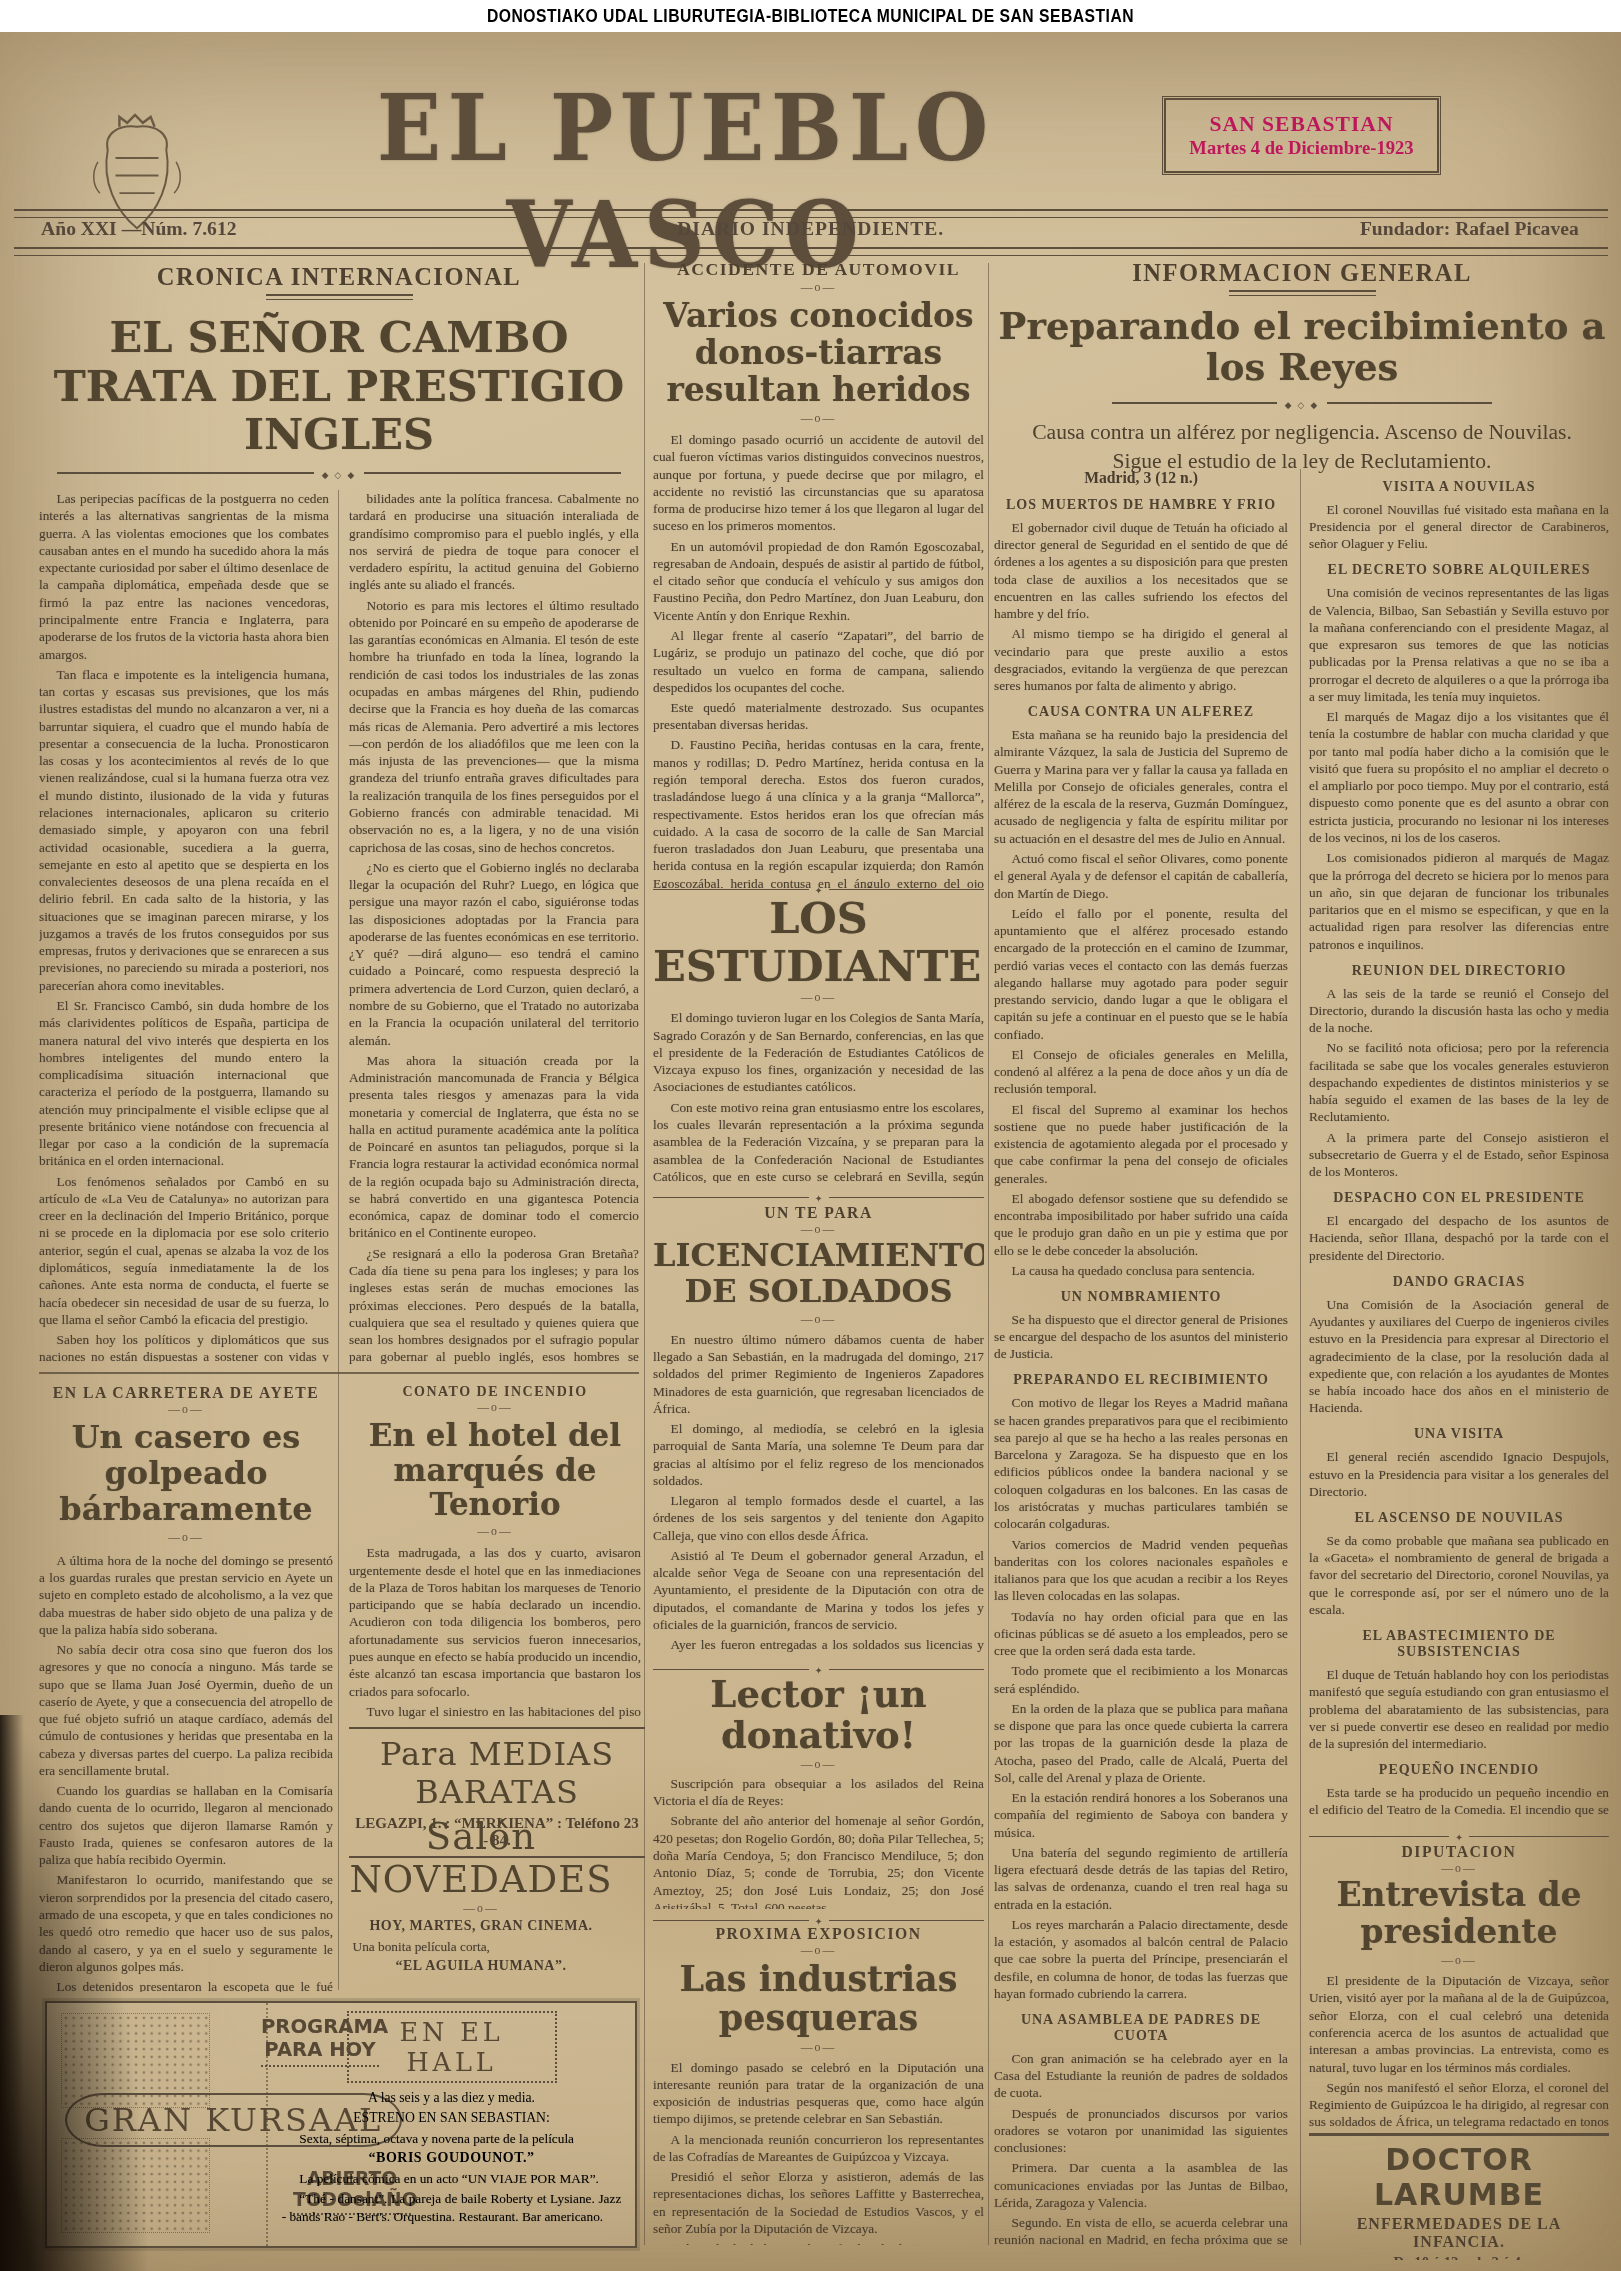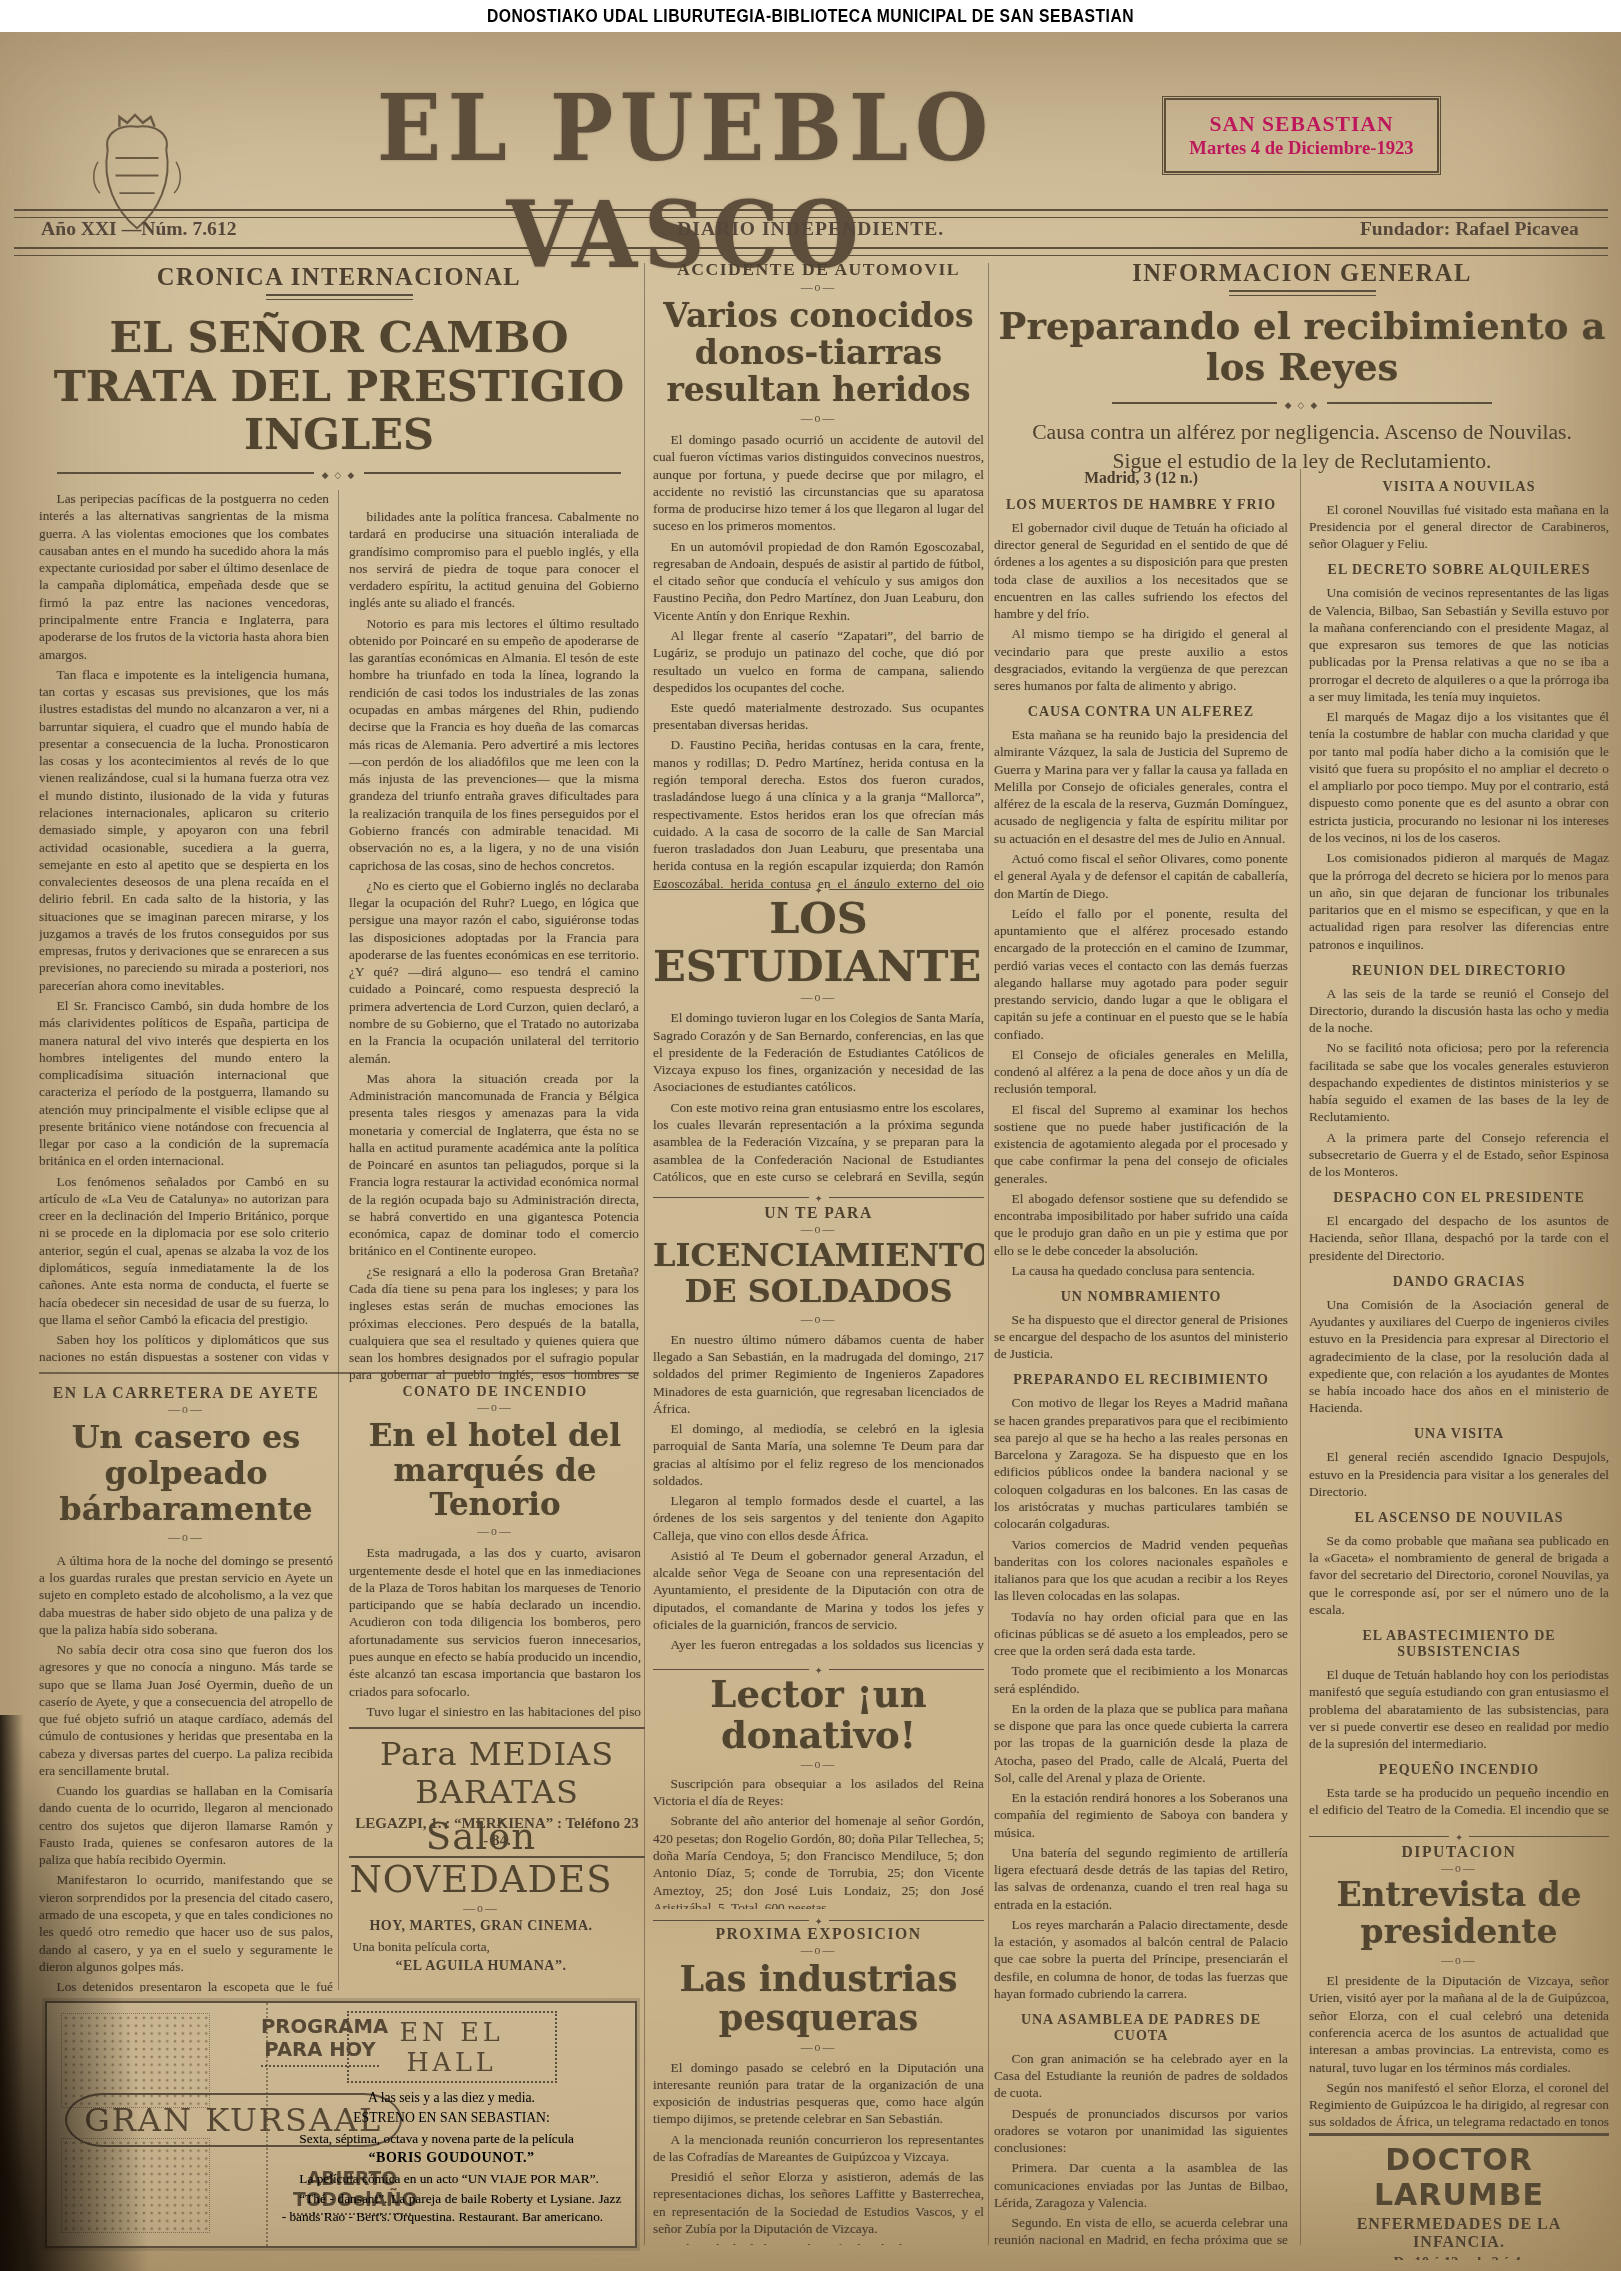--- a/index.html
+++ b/index.html
@@ -138,21 +138,21 @@
       </div>
   </div>
   <div class="col" style="left:39px;top:490px;width:290px;height:872px;">
 
   <div class="blk-p">Las peripecias pacíficas de la postguerra no ceden interés a las alternativas sangrientas de la misma guerra. A las violentas emociones que los combates causaban antes en el mundo ha sucedido ahora la más expectante curiosidad por saber el último desenlace de la campaña diplomática, empeñada desde que se firmó la paz entre las naciones vencedoras, principalmente entre Francia e Inglaterra, para apoderarse de los frutos de la victoria hasta ahora bien amargos.</div>
       <div class="blk-p">Tan flaca e impotente es la inteligencia humana, tan cortas y escasas sus previsiones, que los más ilustres estadistas del mundo no alcanzaron a ver, ni a barruntar siquiera, el cuadro que el mundo había de presentar a consecuencia de la lucha. Pronosticaron las cosas y los acontecimientos al revés de lo que vienen realizándose, cual si la humana fuerza otra vez el mundo distinto, ilusionado de la vida y futuras relaciones internacionales, aplicaron su criterio demasiado simple, y apoyaron con una febril actividad ocasionable, sucediera a la guerra, semejante en esto al apetito que se despierta en los convalecientes deseosos de una plena recaída en el delirio febril. En cada salto de la historia, y las situaciones que se imaginan parecen mirarse, y los juzgamos a través de los frutos conseguidos por sus empresas, frutos y derivaciones que se enrarecen a sus previsiones, no pareciendo su mirada a posteriori, nos parecerían ahora como inevitables.</div>
       <div class="blk-p">El Sr. Francisco Cambó, sin duda hombre de los más clarividentes políticos de España, participa de manera natural del vivo interés que despierta en los hombres inteligentes del mundo entero la complicadísima situación internacional que caracteriza el período de la postguerra, llamando su atención muy principalmente el visible eclipse que al presente británico viene notándose con frecuencia al llegar por caso a la condición de la supremacía británica en el orden internacional.</div>
       <div class="blk-p">Los fenómenos señalados por Cambó en su artículo de «La Veu de Catalunya» no autorizan para creer en la declinación del Imperio Británico, porque ni se procede en la diplomacia por ese solo criterio anterior, según el cual, apenas se alzaba la voz de los diplomáticos, seguía inmediatamente la de los cañones. Ante esta norma de conducta, el fuerte se hacía obedecer sin necesidad de usar de su fuerza, lo que llama el señor Cambó la eficacia del prestigio.</div>
       <div class="blk-p">Saben hoy los políticos y diplomáticos que sus naciones no están dispuestas a sostener con vidas y haciendas todos los gestos de orgullo y tesón que les viniera en gana en sus discusiones internacionales: han sufrido tanto los pueblos que obligan a sus estadistas a mayores transigencias, siquiera sea con alguna mengua de la tradicional arrogancia.</div>
     </div>
-  <div class="col" style="left:349px;top:490px;width:290px;height:877px;margin-top:18px;">
+  <div class="col" style="left:349px;top:490px;width:290px;height:877px;">
 
   <div class="blk-p">bilidades ante la política francesa. Cabalmente no tardará en producirse una situación interaliada de grandísimo compromiso para el pueblo inglés, y ella nos servirá de piedra de toque para conocer el verdadero espíritu, la actitud genuina del Gobierno inglés ante su aliado el francés.</div>
       <div class="blk-p">Notorio es para mis lectores el último resultado obtenido por Poincaré en su empeño de apoderarse de las garantías económicas en Almania. El tesón de este hombre ha triunfado en toda la línea, logrando la rendición de casi todos los industriales de las zonas ocupadas en ambas márgenes del Rhin, pudiendo decirse que la Francia es hoy dueña de las comarcas más ricas de Alemania. Pero advertiré a mis lectores —con perdón de los aliadófilos que me leen con la más injusta de las prevenciones— que la misma grandeza del triunfo entraña graves dificultades para la realización tranquila de los fines perseguidos por el Gobierno francés con admirable tenacidad. Mi observación no es, a la ligera, y no de una visión caprichosa de las cosas, sino de hechos concretos.</div>
       <div class="blk-p">¿No es cierto que el Gobierno inglés no declaraba llegar la ocupación del Ruhr? Luego, en lógica que persigue una mayor razón el cabo, siguiéronse todas las disposiciones adoptadas por la Francia para apoderarse de las fuentes económicas en ese territorio. ¿Y qué? —dirá alguno— eso tendrá el camino cuidado a Poincaré, como respuesta despreció la primera advertencia de Lord Curzon, quien declaró, a nombre de su Gobierno, que el Tratado no autorizaba en la Francia la ocupación unilateral del territorio alemán.</div>
       <div class="blk-p">Mas ahora la situación creada por la Administración mancomunada de Francia y Bélgica presenta tales riesgos y amenazas para la vida monetaria y comercial de Inglaterra, que ésta no se halla en actitud puramente académica ante la política de Poincaré en asuntos tan peliagudos, porque si la Francia logra restaurar la actividad económica normal de la región ocupada bajo su Administración directa, se habrá convertido en una gigantesca Potencia económica, capaz de dominar todo el comercio británico en el Continente europeo.</div>
       <div class="blk-p">¿Se resignará a ello la poderosa Gran Bretaña? Cada día tiene su pena para los ingleses; y para los ingleses estas serán de muchas emociones las próximas elecciones. Pero después de la batalla, cualquiera que sea el resultado y quienes quiera que sean los hombres designados por el sufragio popular para gobernar al pueblo inglés, esos hombres se encontrarán con una Europa económicamente muy distinta de la que dejaron antes de las elecciones. Ante ellos se ofrecerá el espectáculo grave de la Francia dirigiendo, administrando y aprovechándose de las comarcas industriales más ricas de Europa, con recursos suficientes, caso de éxito completo, para abastecer el Continente, y fuera del Continente, de carbón, de hierros y de artículos manufacturados. Veremos lo que hace el inglés en este trance, y entonces podremos fallar con mayor fundamento sobre el prestigio del Imperio británico, de que hablaba Cambó en su artículo trascrito a «EL PUEBLO VASCO».</div>
     </div>
 
   <div class="col" style="left:39px;top:1384px;width:294px;height:608px;">
     <div class="kicker" style="font-size:15.7px;">EN LA CARRETERA DE AYETE</div>
@@ -343,21 +343,21 @@
 
   <div class="blk-h">VISITA A NOUVILAS</div>
       <div class="blk-p">El coronel Nouvillas fué visitado esta mañana en la Presidencia por el general director de Carabineros, señor Olaguer y Feliu.</div>
       <div class="blk-h">EL DECRETO SOBRE ALQUILERES</div>
       <div class="blk-p">Una comisión de vecinos representantes de las ligas de Valencia, Bilbao, San Sebastián y Sevilla estuvo por la mañana conferenciando con el presidente Magaz, al que expresaron sus temores de que las noticias publicadas por la Prensa relativas a que no se iba a prorrogar el decreto de alquileres o a que la prórroga iba a ser muy limitada, les tenía muy inquietos.</div>
       <div class="blk-p">El marqués de Magaz dijo a los visitantes que él tenía la costumbre de hablar con mucha claridad y que por tanto mal podía haber dicho a la comisión que le visitó que fuera su propósito el no ampliar el decreto o el ampliarlo por poco tiempo. Muy por el contrario, está dispuesto como ponente que es del asunto a obrar con estricta justicia, procurando no lesionar ni los intereses de los vecinos, ni los de los caseros.</div>
       <div class="blk-p">Los comisionados pidieron al marqués de Magaz que la prórroga del decreto se hiciera por lo menos para un año, sin que dejaran de funcionar los tribunales paritarios que en el mismo se especifican, y que en la actualidad rigen para resolver las diferencias entre patronos e inquilinos.</div>
       <div class="blk-h">REUNION DEL DIRECTORIO</div>
       <div class="blk-p">A las seis de la tarde se reunió el Consejo del Directorio, durando la discusión hasta las ocho y media de la noche.</div>
       <div class="blk-p">No se facilitó nota oficiosa; pero por la referencia facilitada se sabe que los vocales generales estuvieron despachando expedientes de distintos ministerios y se había seguido el examen de las bases de la ley de Reclutamiento.</div>
-      <div class="blk-p">A la primera parte del Consejo referencia el subsecretario de Guerra y el de Estado, señor Espinosa de los Monteros.</div>
+      <div class="blk-p">A la primera parte del Consejo asistieron el subsecretario de Guerra y el de Estado, señor Espinosa de los Monteros.</div>
       <div class="blk-h">DESPACHO CON EL PRESIDENTE</div>
       <div class="blk-p">El encargado del despacho de los asuntos de Hacienda, señor Illana, despachó por la tarde con el presidente del Directorio.</div>
       <div class="blk-h">DANDO GRACIAS</div>
       <div class="blk-p">Una Comisión de la Asociación general de Ayudantes y auxiliares del Cuerpo de ingenieros civiles estuvo en la Presidencia para expresar al Directorio el agradecimiento de la clase, por la resolución dada al expediente que, con relación a los ayudantes de Montes se había incoado hace dos años en el ministerio de Hacienda.</div>
       <div class="blk-h">UNA VISITA</div>
       <div class="blk-p">El general recién ascendido Ignacio Despujols, estuvo en la Presidencia para visitar a los generales del Directorio.</div>
       <div class="blk-h">EL ASCENSO DE NOUVILAS</div>
       <div class="blk-p">Se da como probable que mañana sea publicado en la «Gaceta» el nombramiento de general de brigada a favor del secretario del Directorio, coronel Nouvilas, ya que le corresponde así, por ser el número uno de la escala.</div>
       <div class="blk-h">EL ABASTECIMIENTO DE SUBSISTENCIAS</div>
       <div class="blk-p">El duque de Tetuán hablando hoy con los periodistas manifestó que seguía estudiando con gran entusiasmo el problema del abaratamiento de las subsistencias, para ver si puede convertir ese deseo en realidad por medio de la supresión del intermediario.</div>

